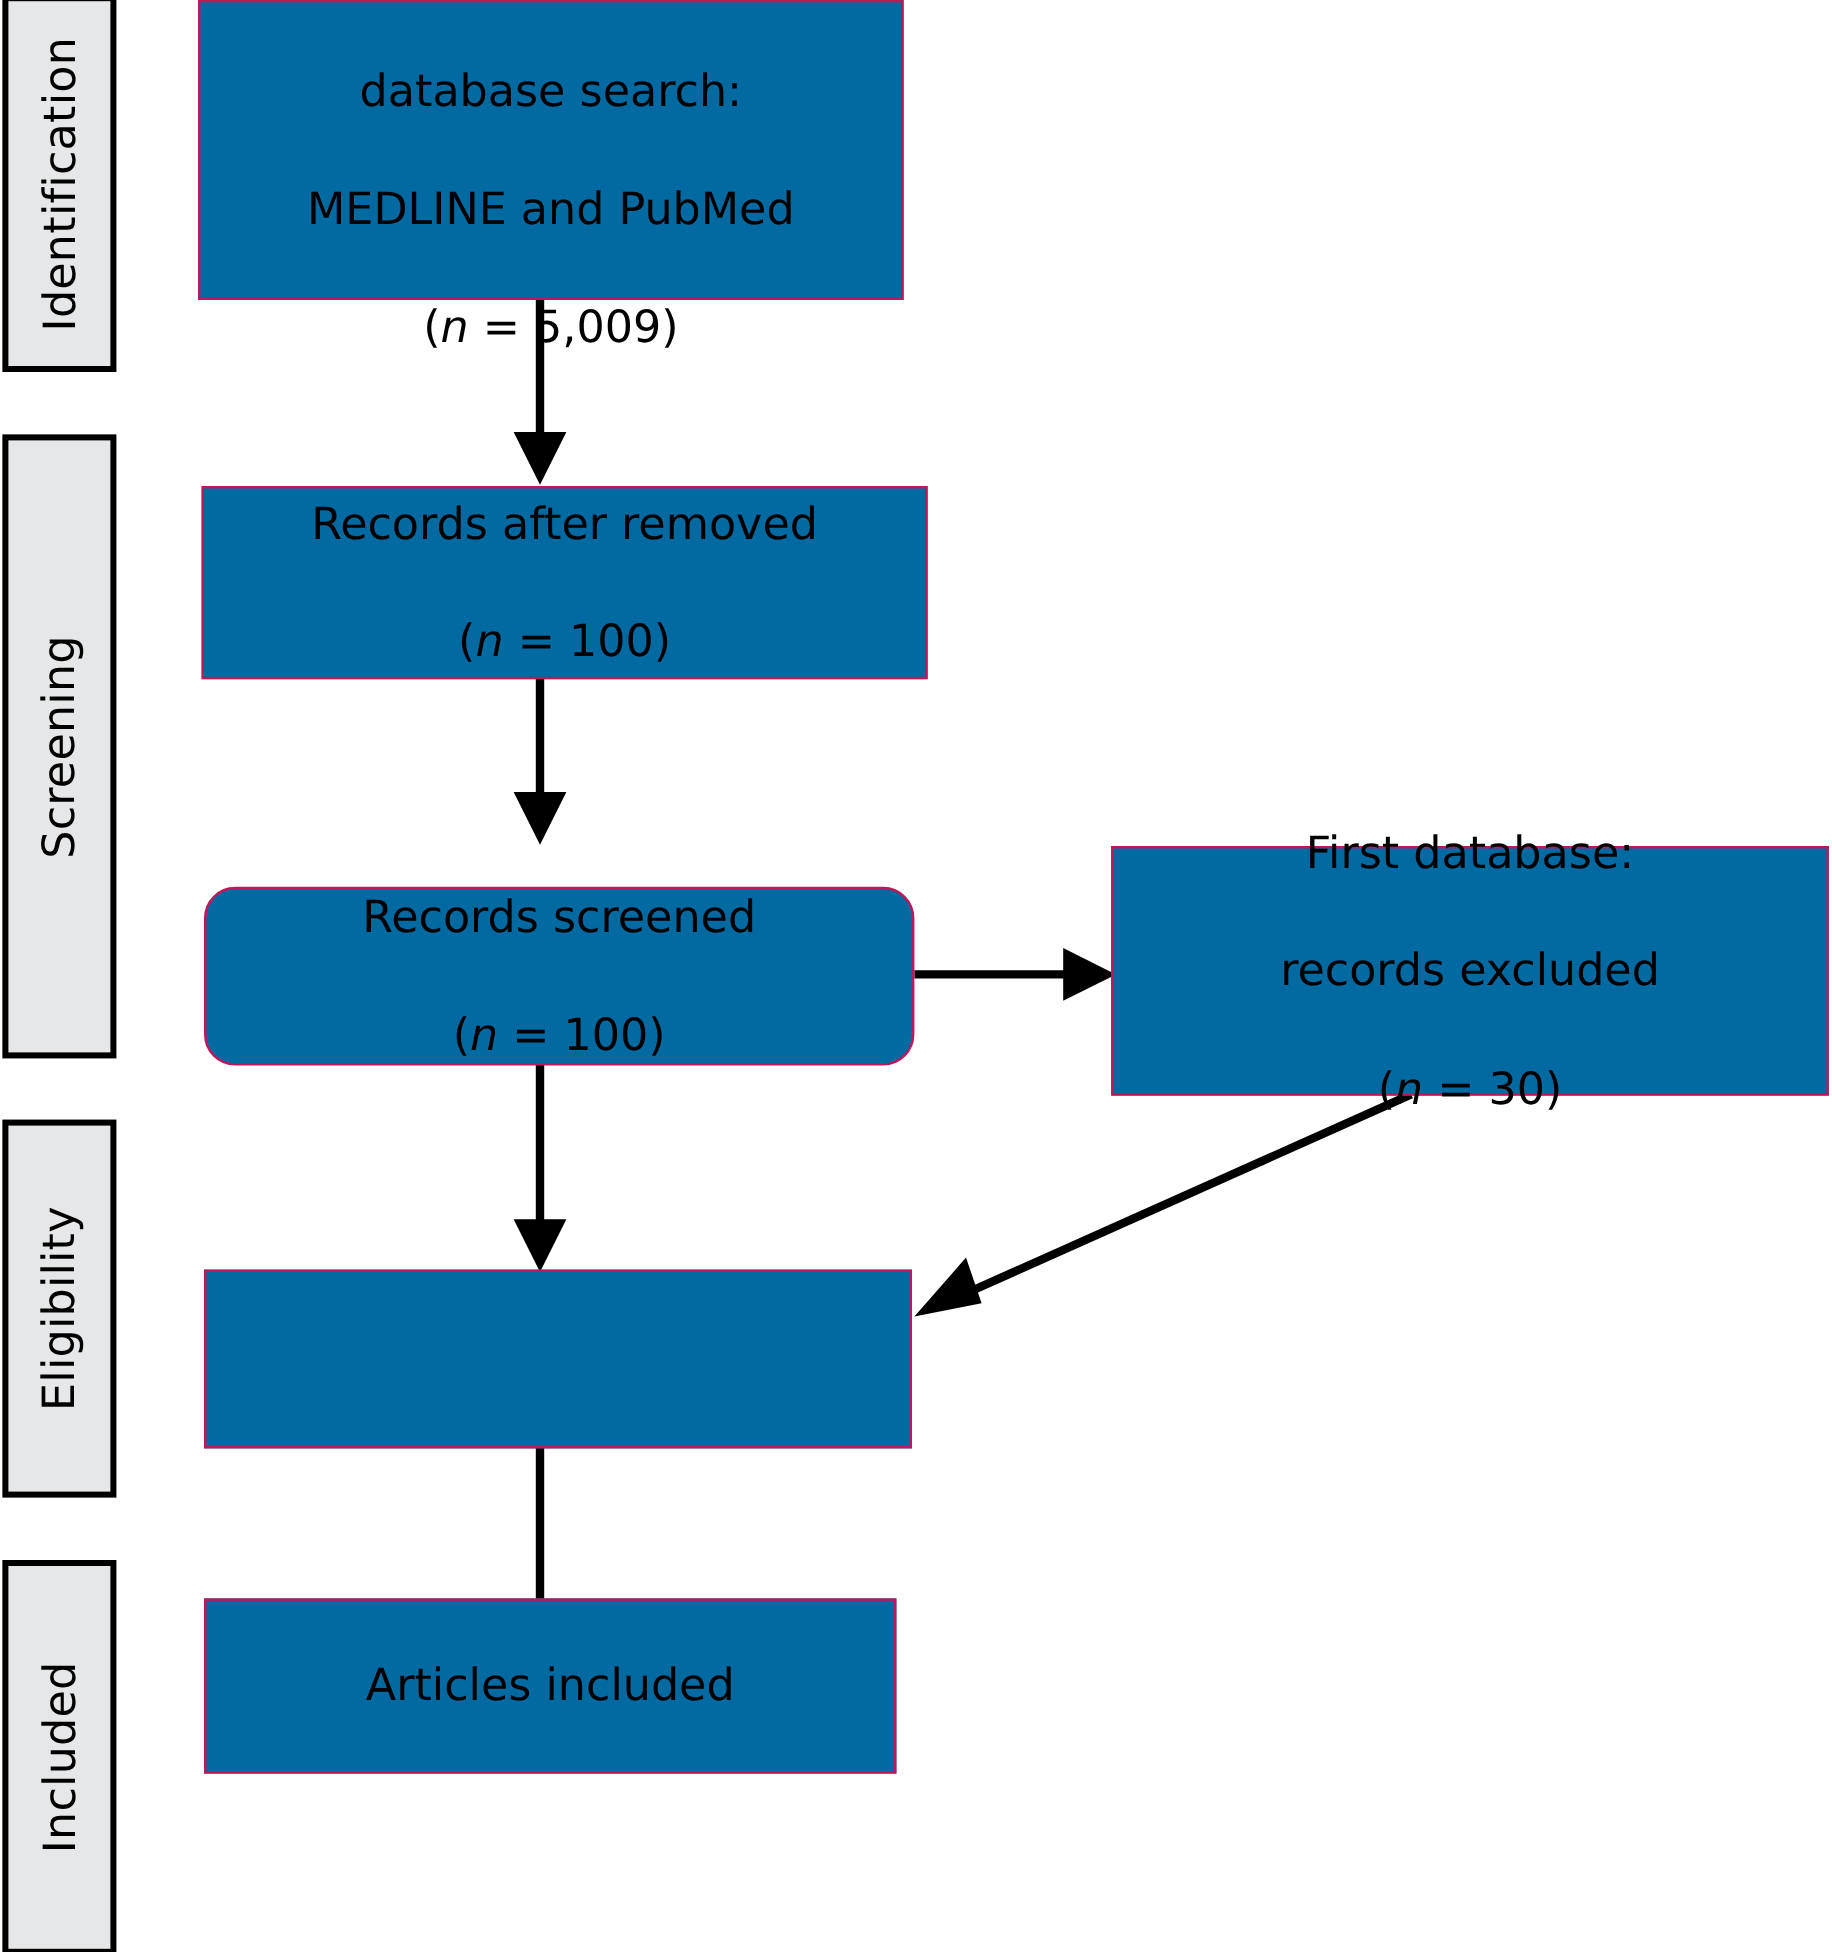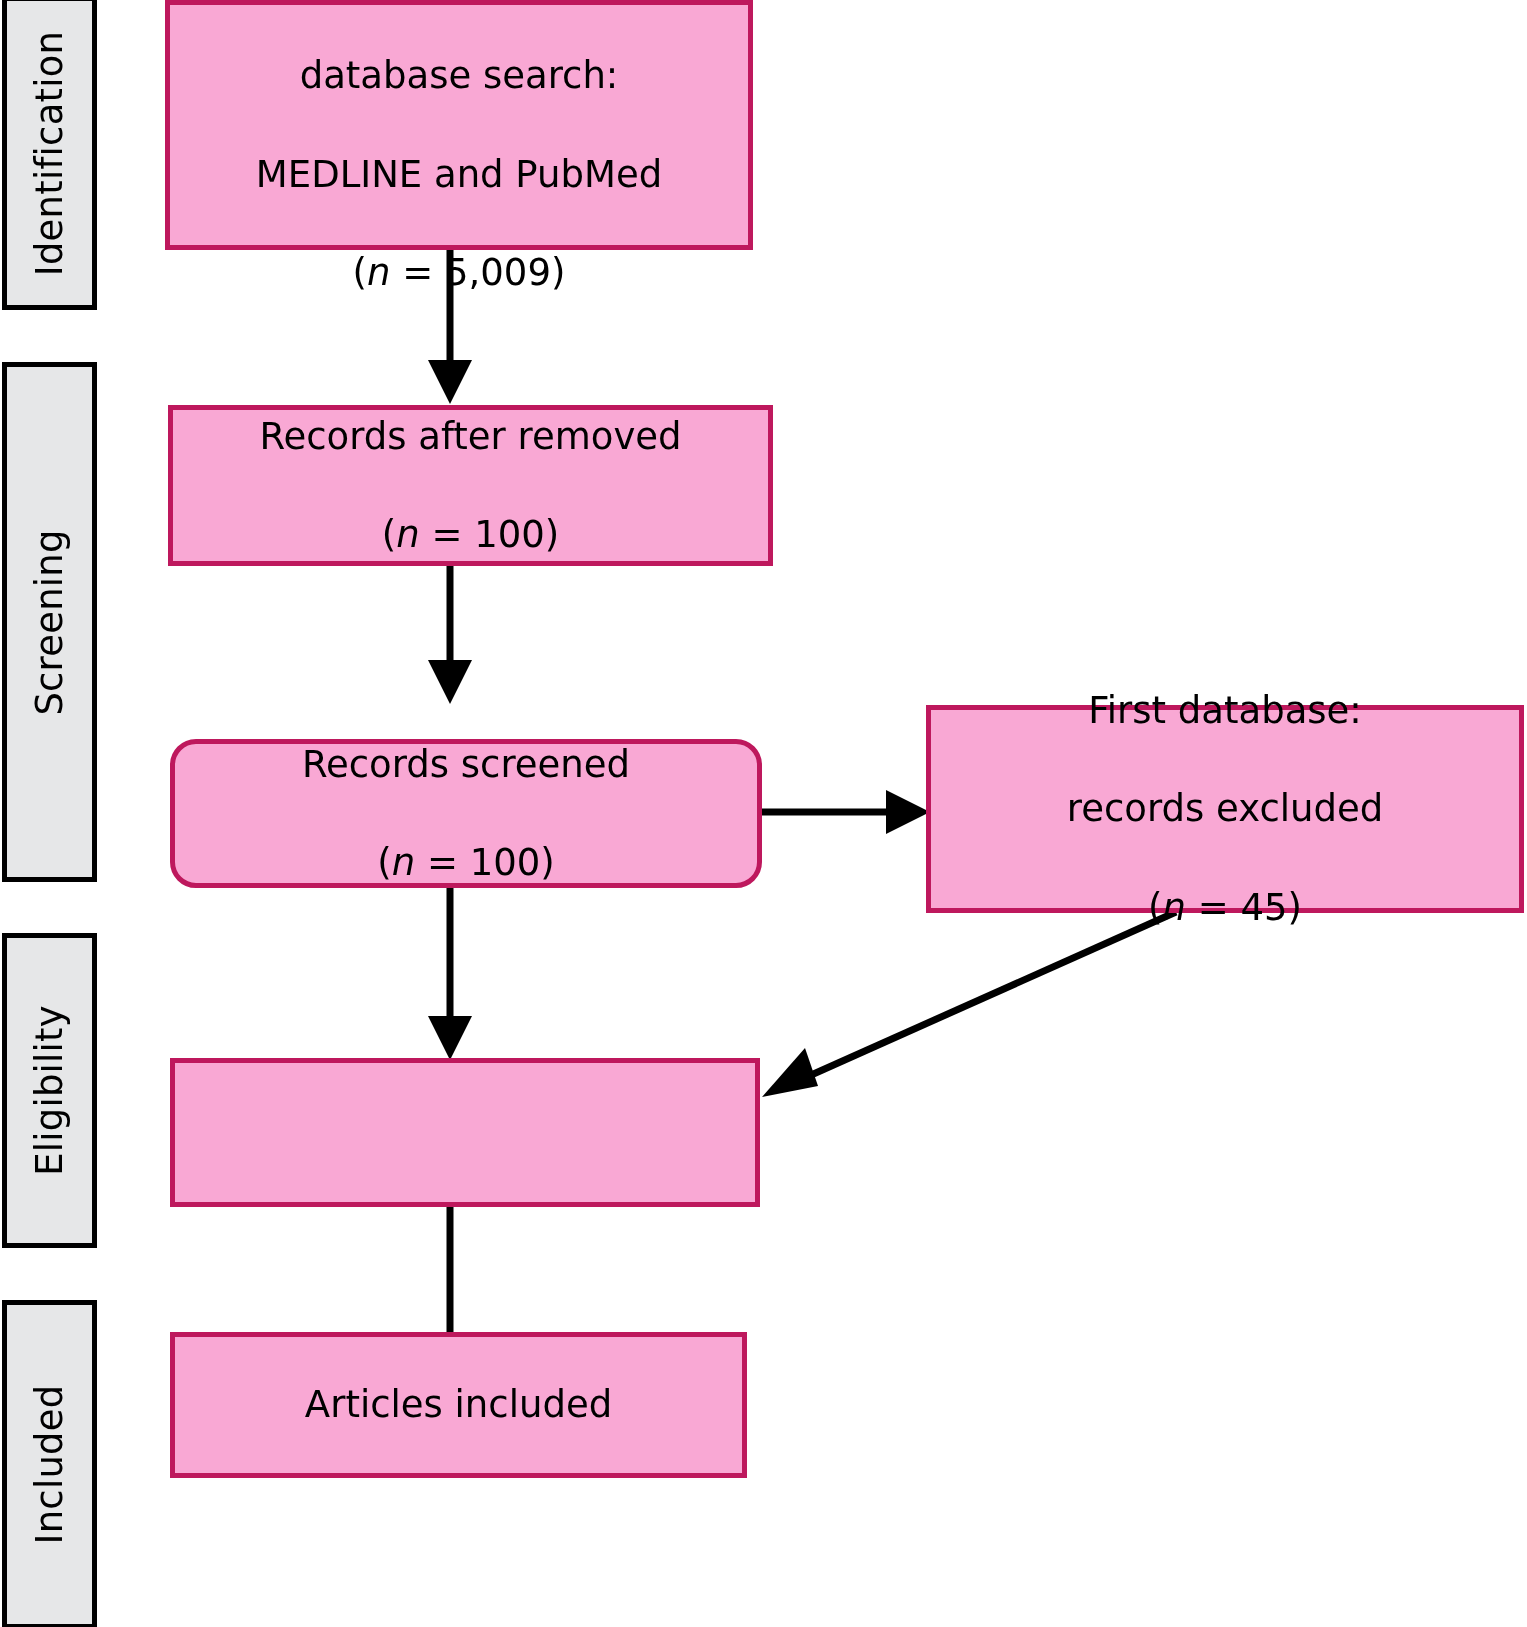--- a/index.html
+++ b/index.html
@@ -29,22 +29,22 @@
     white-space: nowrap;
     font-size: 37px;
     font-weight: 400;
     color: #000000;
     letter-spacing: 0.2px;
     line-height: 1;
   }
   .flow-box {
     position: absolute;
     box-sizing: border-box;
-    background: #f9a8d4;
-    border: 5px solid #be185d;
+    background: #0369a1;
+    border: 2px solid #be185d;
     display: flex;
     align-items: center;
     justify-content: center;
     text-align: center;
   }
   .flow-box .box-text {
     font-size: 37px;
     line-height: 1.33;
     color: #000000;
     padding: 0 12px;
@@ -136,21 +136,21 @@
     <div class="box-text">
       <div>Records screened</div>
       <div><span>(</span><em>n</em><span> = 100)</span></div>
     </div>
   </div>
 
   <div class="flow-box" style="left:926px; top:705px; width:598px; height:208px;">
     <div class="box-text">
       <div>First database:</div>
       <div>records excluded</div>
-      <div><span>(</span><em>n</em><span> = 45)</span></div>
+      <div><span>(</span><em>n</em><span> = 30)</span></div>
     </div>
   </div>
 
   <div class="flow-box" style="left:170px; top:1058px; width:590px; height:149px;">
     <div class="box-text">
     </div>
   </div>
 
   <div class="flow-box" style="left:170px; top:1332px; width:577px; height:146px;">
     <div class="box-text">

